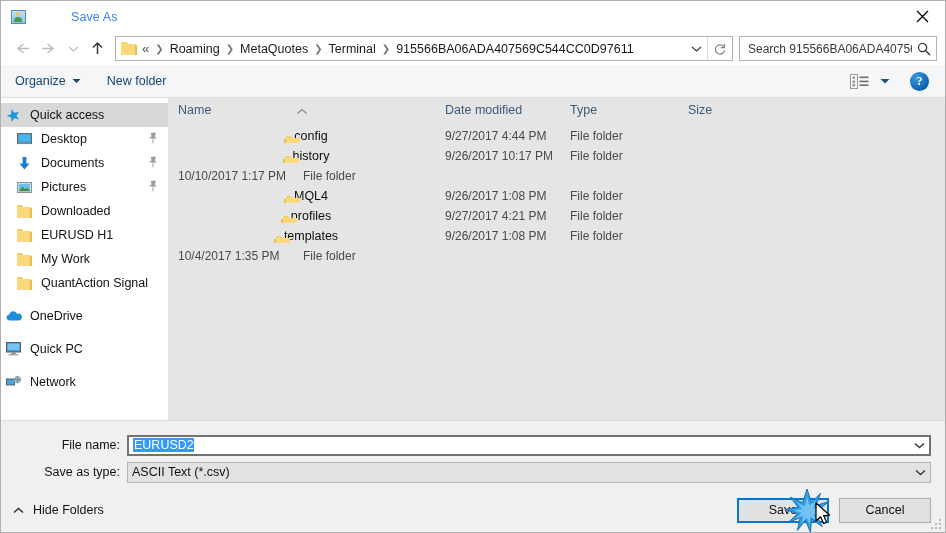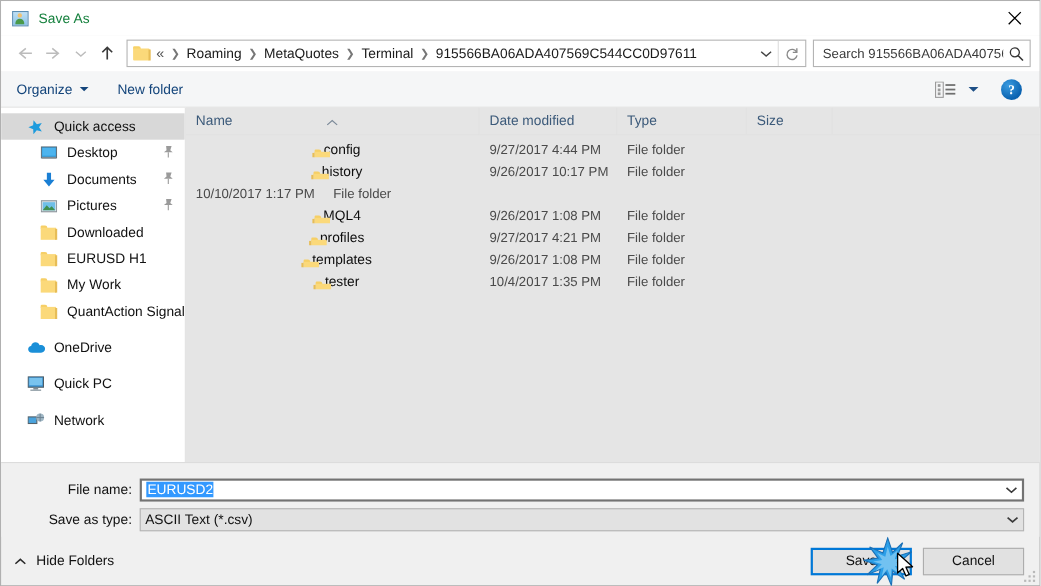--- a/index.html
+++ b/index.html
@@ -52,22 +52,23 @@
     background: #f0c070;
   }
   .title-icon .ti-person-body {
     position: absolute; left: 3px; top: 8px;
     width: 8px; height: 5px;
     border-radius: 4px 4px 0 0;
     background: #4a9a4a;
   }
   .title-text {
     font-size: 12.5px;
-    color: #15803d;
+    color: #3b82f6;
     letter-spacing: .1px;
+    margin-left: 36px;
   }
   .close-btn {
     position: absolute;
     right: 0; top: 0;
     width: 46px; height: 31px;
     display: flex; align-items: center; justify-content: center;
   }
   .close-btn svg { display: block; }
 
   
@@ -229,28 +230,28 @@
     background: #ffffff;
     border-right: 1px solid #e2e2e2;
     padding-top: 5px;
     box-sizing: border-box;
     overflow: hidden;
   }
   .side-item {
     height: 24px;
     display: flex;
     align-items: center;
-    padding-left: 24px;
+    padding-left: 5px;
     position: relative;
     box-sizing: border-box;
     font-size: 12.5px;
     color: #111;
     white-space: nowrap;
   }
-  .side-item.indent { padding-left: 36px; }
+  .side-item.indent { padding-left: 16px; }
   .side-item.selected {
     background: #d8d8d8;
   }
   .side-item.group { margin-top: 9px; }
   .side-ico {
     width: 17px; height: 16px;
     margin-right: 7px;
     flex: 0 0 auto;
     display: flex; align-items: center;
     position: relative;
@@ -775,26 +776,20 @@
               <span class="fold16"><span class="tab"></span><span class="body2"></span><span class="side2"></span></span>
             </span>
             <span>templates</span>
           </div>
           <div class="cell date">9/26/2017 1:08 PM</div>
           <div class="cell type">File folder</div>
           <div class="cell size"></div>
         </div>
 
         <div class="row">
-          <div class="cell name">
-            <span class="row-fold">
-              <span class="fold16"><span class="tab"></span><span class="body2"></span><span class="side2"></span></span>
-            </span>
-            <span>tester</span>
-          </div>
           <div class="cell date">10/4/2017 1:35 PM</div>
           <div class="cell type">File folder</div>
           <div class="cell size"></div>
         </div>
 
       </div>
     </div>
   </div>
 
   <div class="formarea">

